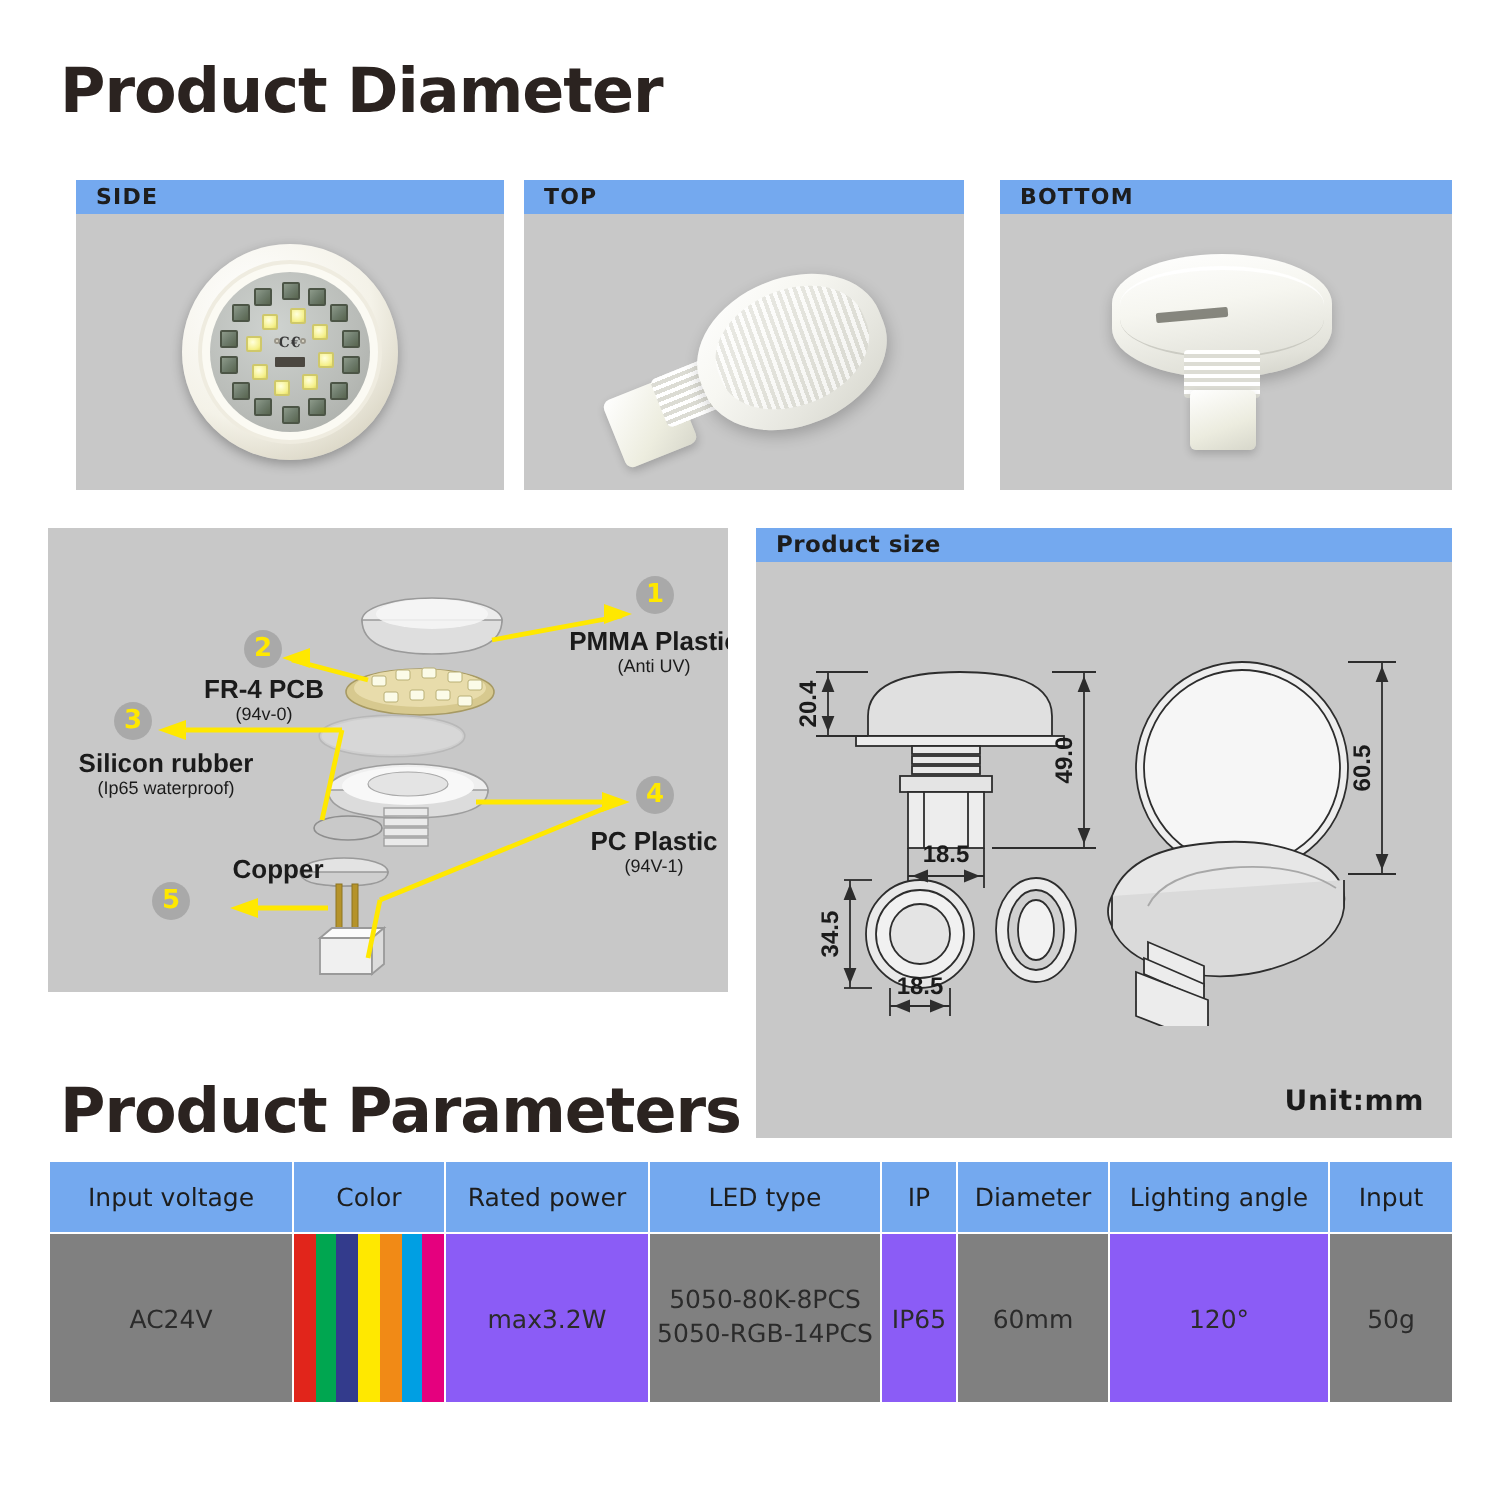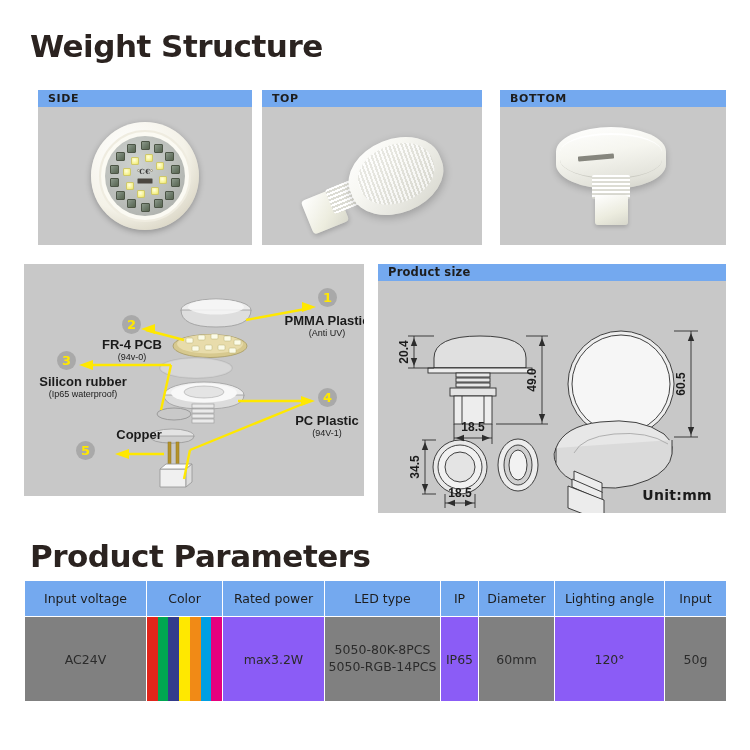--- a/index.html
+++ b/index.html
@@ -51,21 +51,21 @@
   #panel-top    { left: 262px; top: 90px; width: 220px; }
   #panel-bottom { left: 500px; top: 90px; width: 226px; }
   #panel-side .panel-body,
   #panel-top .panel-body,
   #panel-bottom .panel-body { height: 138px; }
 
   
   #panel-material { left: 24px;  top: 264px; width: 340px; }
   #panel-size     { left: 378px; top: 264px; width: 348px; }
   #panel-material .panel-body { height: 232px; }
-  #panel-size .panel-body { height: 232px; }
+  #panel-size .panel-body { height: 288px; }
 
   .photo-wrap { position: absolute; inset: 0; }
 
   
   .pcb-outer {
     position: absolute; left: 50%; top: 50%;
     transform: translate(-50%,-50%);
     width: 108px; height: 108px; border-radius: 50%;
     background: radial-gradient(circle at 35% 30%, #ffffff 0%, #f4f2e8 55%, #ddd9c9 78%, #cfcabb 100%);
     box-shadow: 0 2px 6px rgba(0,0,0,0.28);
@@ -243,21 +243,21 @@
   #param-table td.swatch { padding: 0; background: #d9dee2; }
   .swatch-strip { display: flex; width: 100%; height: 84px; }
   .swatch-strip span { flex: 1 1 0; display: block; }
   .cell-line { display: block; line-height: 1.35; white-space: nowrap; }
 </style>
 </head>
 <body>
 
 <div class="page">
 
-  <div class="section-title" id="structure-title">Weight Structure</div>
+  <div class="section-title" id="structure-title">Product Diameter</div>
 
   <div class="panel" id="panel-side">
     <div class="panel-head">SIDE</div>
     <div class="panel-body">
       <div class="photo-wrap">
         <div class="pcb-outer">
           <div class="pcb-ring"></div>
           <div class="pcb-board">
             <div class="ce-mark">C€</div>
             <div class="pcb-chip"></div>

